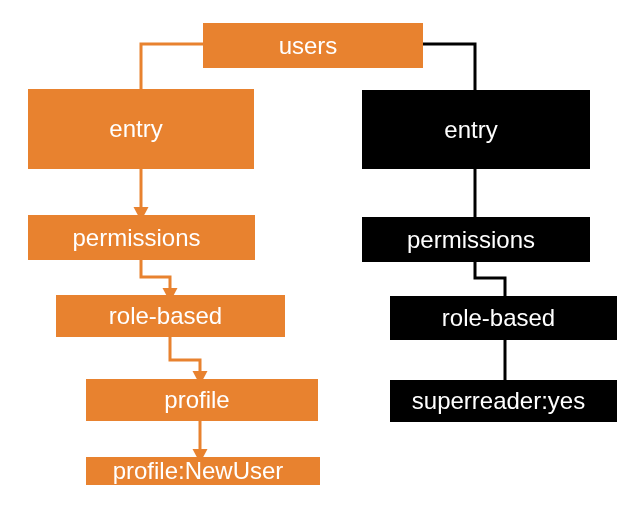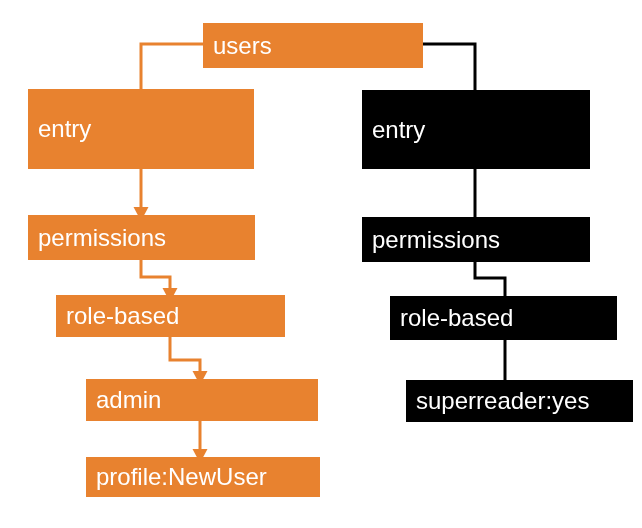--- a/index.html
+++ b/index.html
@@ -25,28 +25,28 @@
     width: 642px;
     height: 528px;
     pointer-events: none;
   }
   .node {
     position: absolute;
     box-sizing: border-box;
     display: flex;
     flex-direction: column;
     justify-content: center;
-    align-items: flex-start;
+    align-items: center;
     color: #ffffff;
     font-family: "Liberation Sans", sans-serif;
     font-size: 24px;
     line-height: 1.32;
     letter-spacing: 0px;
     white-space: pre;
-    padding-left: 10px;
+    padding-left: 0;
     padding-right: 10px;
   }
   .node-orange { background: #e8822f; }
   .node-black  { background: #000000; }
   .node-line {
     display: block;
   }
 </style>
 </head>
 <body>
@@ -88,18 +88,18 @@
     </svg>
 
   <div id="node-layer">
       <div class="node node-orange" style="left: 203px; top: 23px; width: 220px; height: 45px;"><span class="node-line">users</span></div>
       <div class="node node-orange" style="left: 28px; top: 89px; width: 226px; height: 80px;"><span class="node-line">entry</span></div>
       <div class="node node-black" style="left: 362px; top: 90px; width: 228px; height: 79px;"><span class="node-line">entry</span></div>
       <div class="node node-orange" style="left: 28px; top: 215px; width: 227px; height: 45px;"><span class="node-line">permissions</span></div>
       <div class="node node-black" style="left: 362px; top: 217px; width: 228px; height: 45px;"><span class="node-line">permissions</span></div>
       <div class="node node-orange" style="left: 56px; top: 295px; width: 229px; height: 42px;"><span class="node-line">role-based</span></div>
       <div class="node node-black" style="left: 390px; top: 296px; width: 227px; height: 44px;"><span class="node-line">role-based</span></div>
-      <div class="node node-orange" style="left: 86px; top: 379px; width: 232px; height: 42px;"><span class="node-line">admin</span></div>
-      <div class="node node-black" style="left: 406px; top: 380px; width: 227px; height: 42px;"><span class="node-line">superreader:yes</span></div>
-      <div class="node node-orange" style="left: 86px; top: 457px; width: 234px; height: 40px;"><span class="node-line">profile:NewUser</span></div>
+      <div class="node node-orange" style="left: 86px; top: 379px; width: 232px; height: 42px;"><span class="node-line">profile</span></div>
+      <div class="node node-black" style="left: 390px; top: 380px; width: 227px; height: 42px;"><span class="node-line">superreader:yes</span></div>
+      <div class="node node-orange" style="left: 86px; top: 457px; width: 234px; height: 28px;"><span class="node-line">profile:NewUser</span></div>
     </div>
 
 </div>
 
 </body></html>

